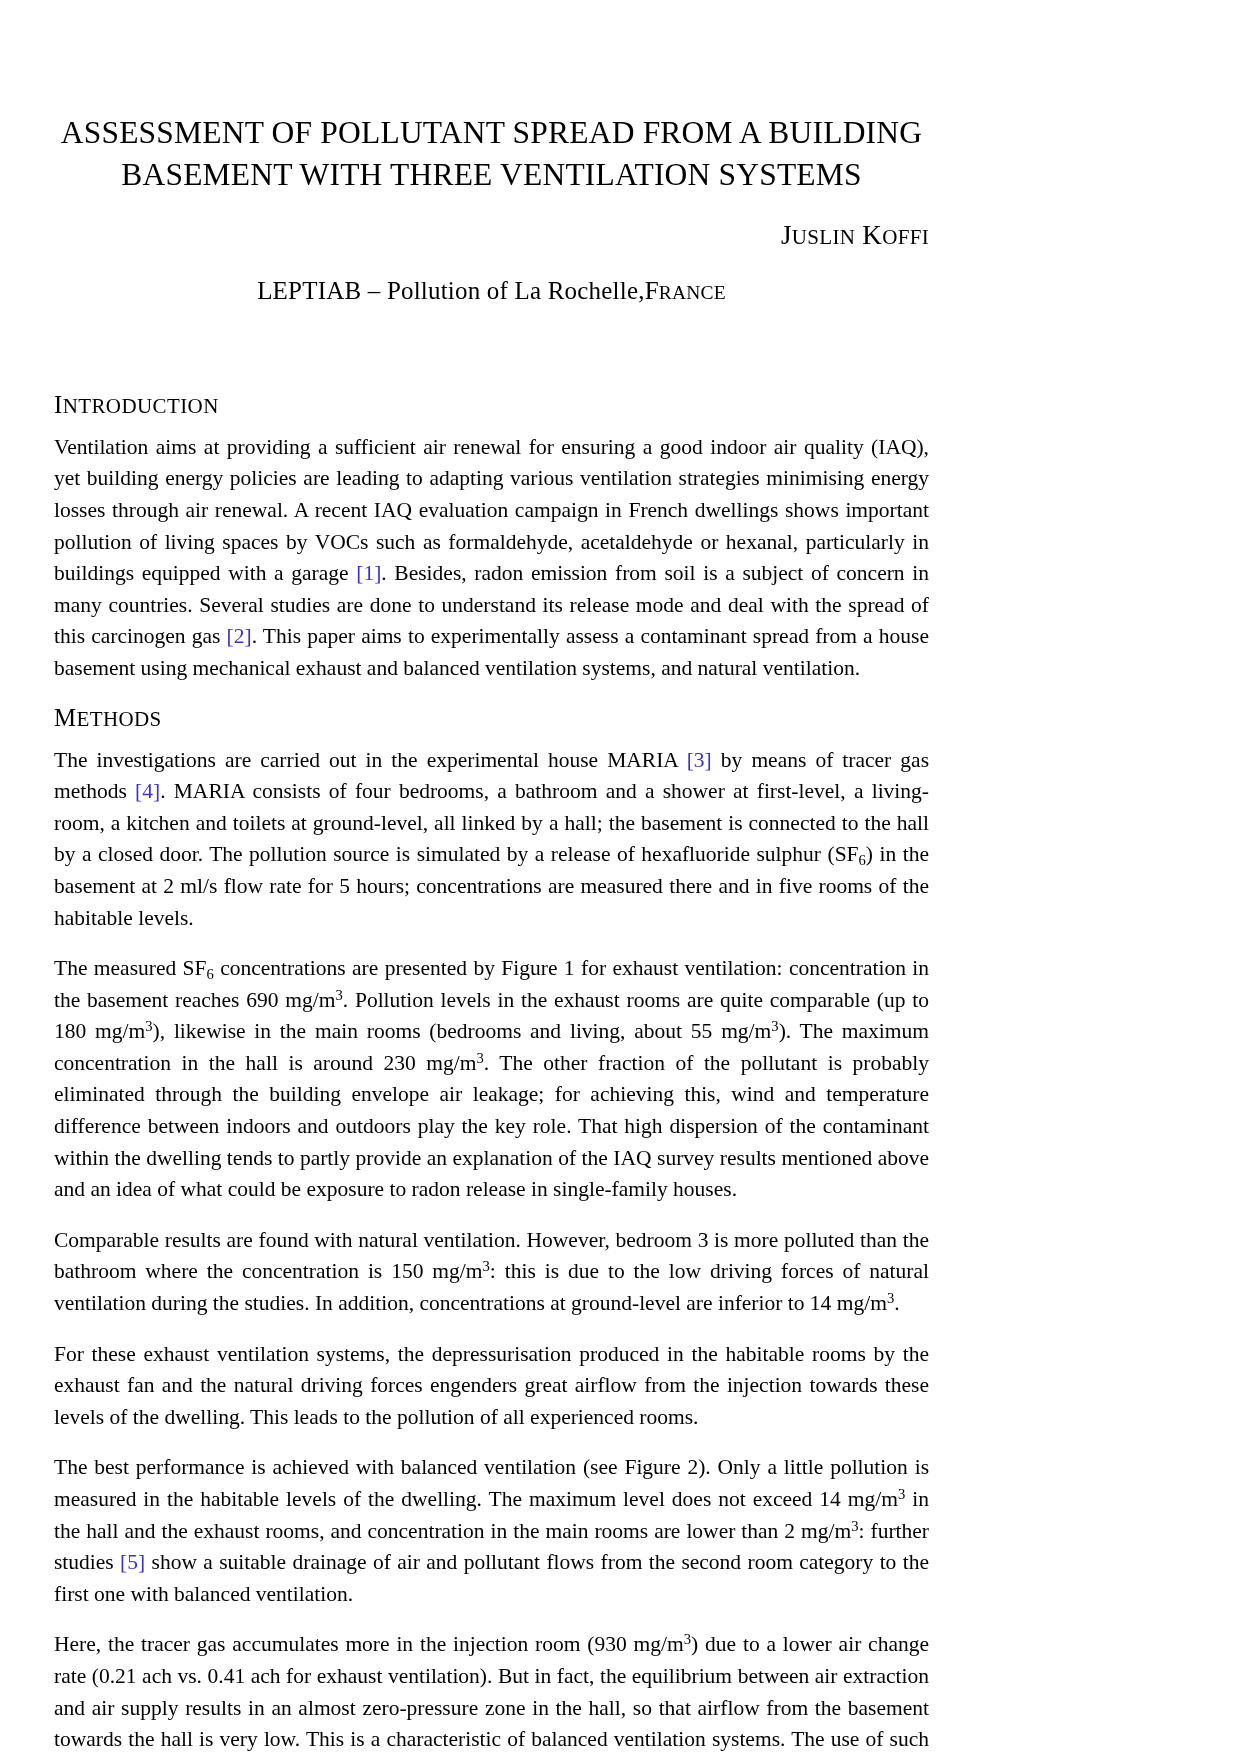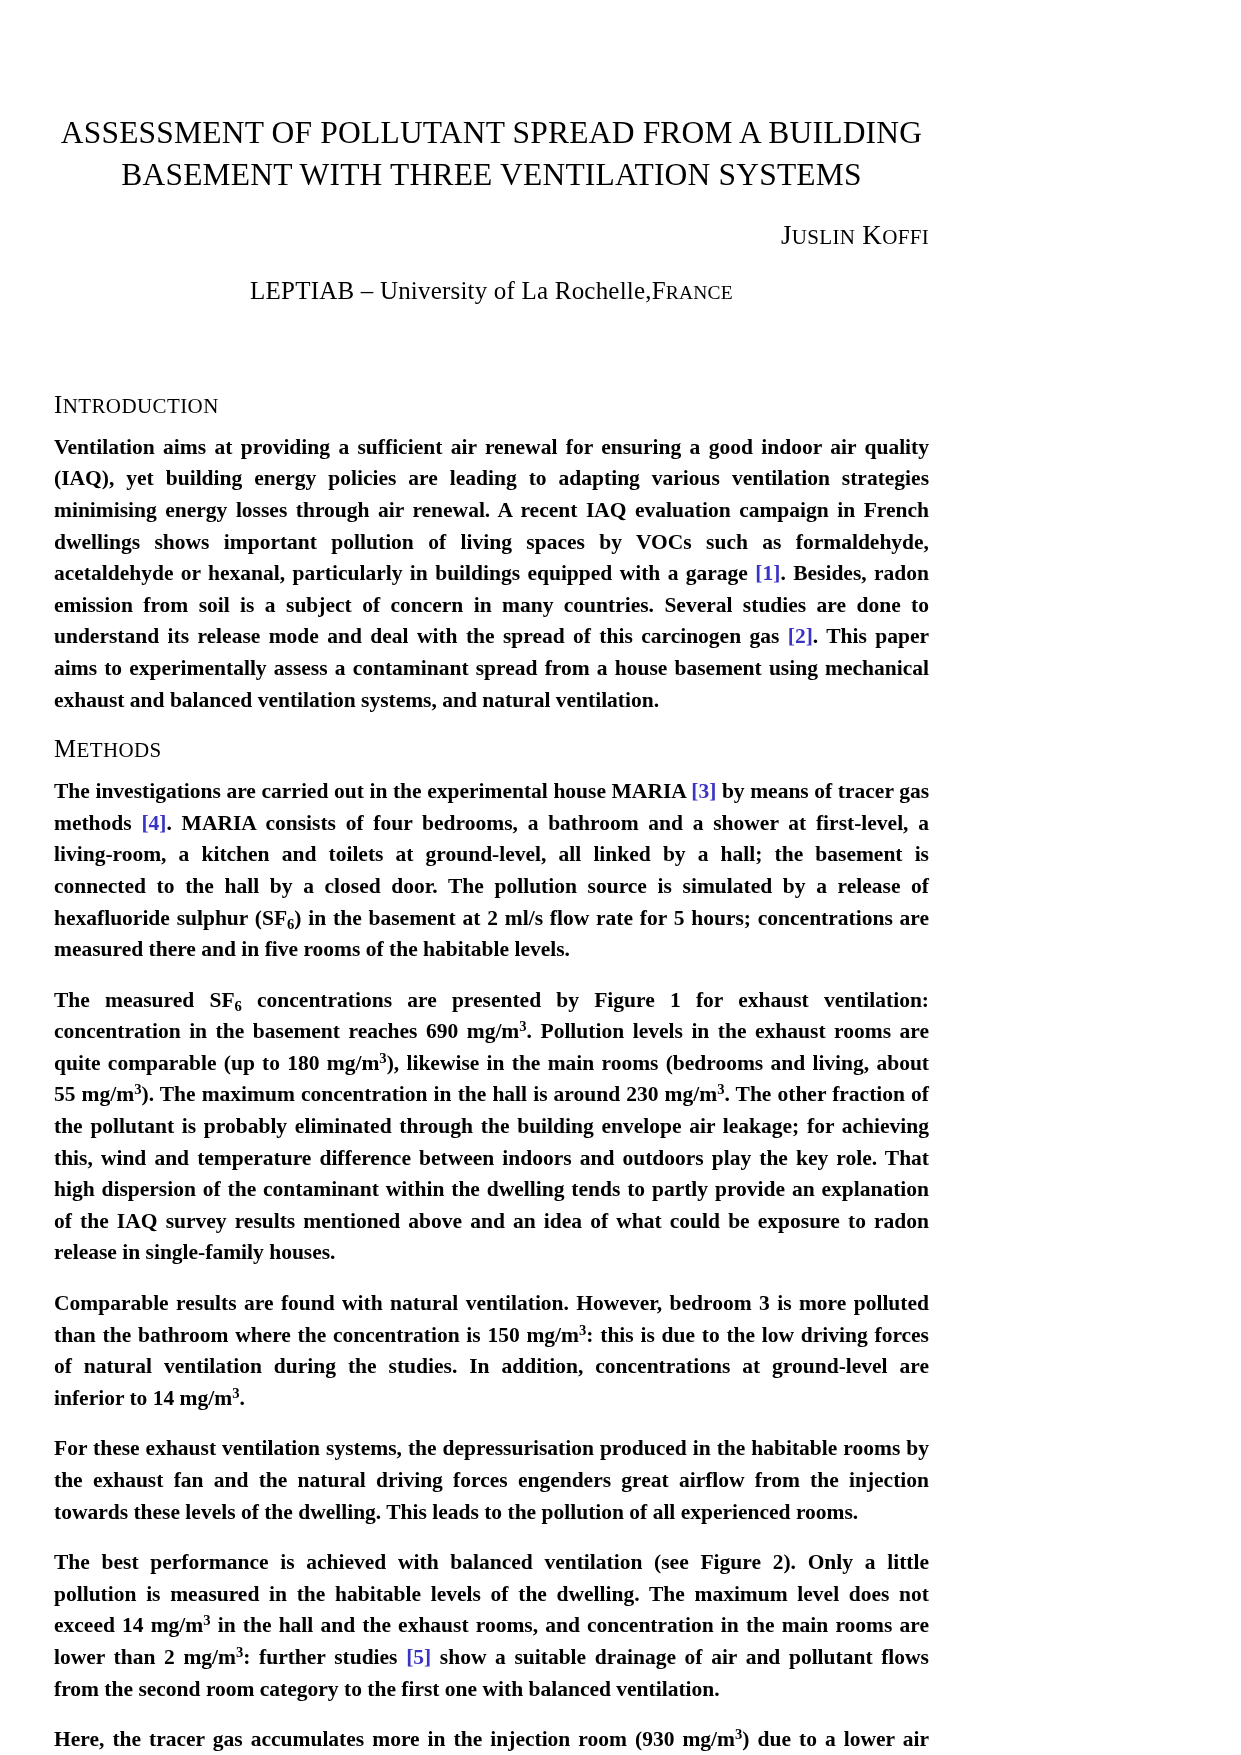--- a/index.html
+++ b/index.html
@@ -66,21 +66,20 @@
   h2.section .cap { font-size: 1.18em; }
   h2.section .rest { font-size: 1em; text-transform: uppercase; }
 
   p.para {
     font-size: 21.5px;
     line-height: 1.47;
     text-align: justify;
     text-justify: inter-word;
     margin: 0 0 19px 0;
     hyphens: none;
-    font-weight: bold;
   }
 
   .cite {
     color: #3a34c4;
   }
   sub {
     font-size: 0.68em;
     line-height: 0;
     vertical-align: -0.28em;
   }
@@ -98,21 +97,21 @@
   <h1 class="title">
     <span class="ln">ASSESSMENT OF POLLUTANT SPREAD FROM A BUILDING</span>
     <span class="ln">BASEMENT WITH THREE VENTILATION SYSTEMS</span>
   </h1>
 
   <div class="author sc">
     <span class="cap">J</span><span class="rest">uslin</span>&nbsp;<span class="cap">K</span><span class="rest">offi</span>
   </div>
 
   <div class="affiliation">
-    <span>LEPTIAB – University of La Rochelle,</span><span class="country sc"><span class="cap">F</span><span class="rest">rance</span></span>
+    <span>LEPTIAB – Pollution of La Rochelle,</span><span class="country sc"><span class="cap">F</span><span class="rest">rance</span></span>
   </div>
 
   <div class="body-block">
 
     <h2 class="section sc">
       <span class="cap">I</span><span class="rest">ntroduction</span>
     </h2>
 
     <p class="para"><span>Ventilation aims at providing a sufficient air renewal for ensuring a good indoor air quality (IAQ), yet building energy policies are leading to adapting various ventilation strategies minimising energy losses through air renewal. A recent IAQ evaluation campaign in French dwellings shows important pollution of living spaces by VOCs such as formaldehyde, acetaldehyde or hexanal, particularly in buildings equipped with a garage </span><span class="cite">[1]</span><span>. Besides, radon emission from soil is a subject of concern in many countries. Several studies are done to understand its release mode and deal with the spread of this carcinogen gas </span><span class="cite">[2]</span><span>. This paper aims to experimentally assess a contaminant spread from a house basement using mechanical exhaust and balanced ventilation systems, and natural ventilation.</span></p>
 

